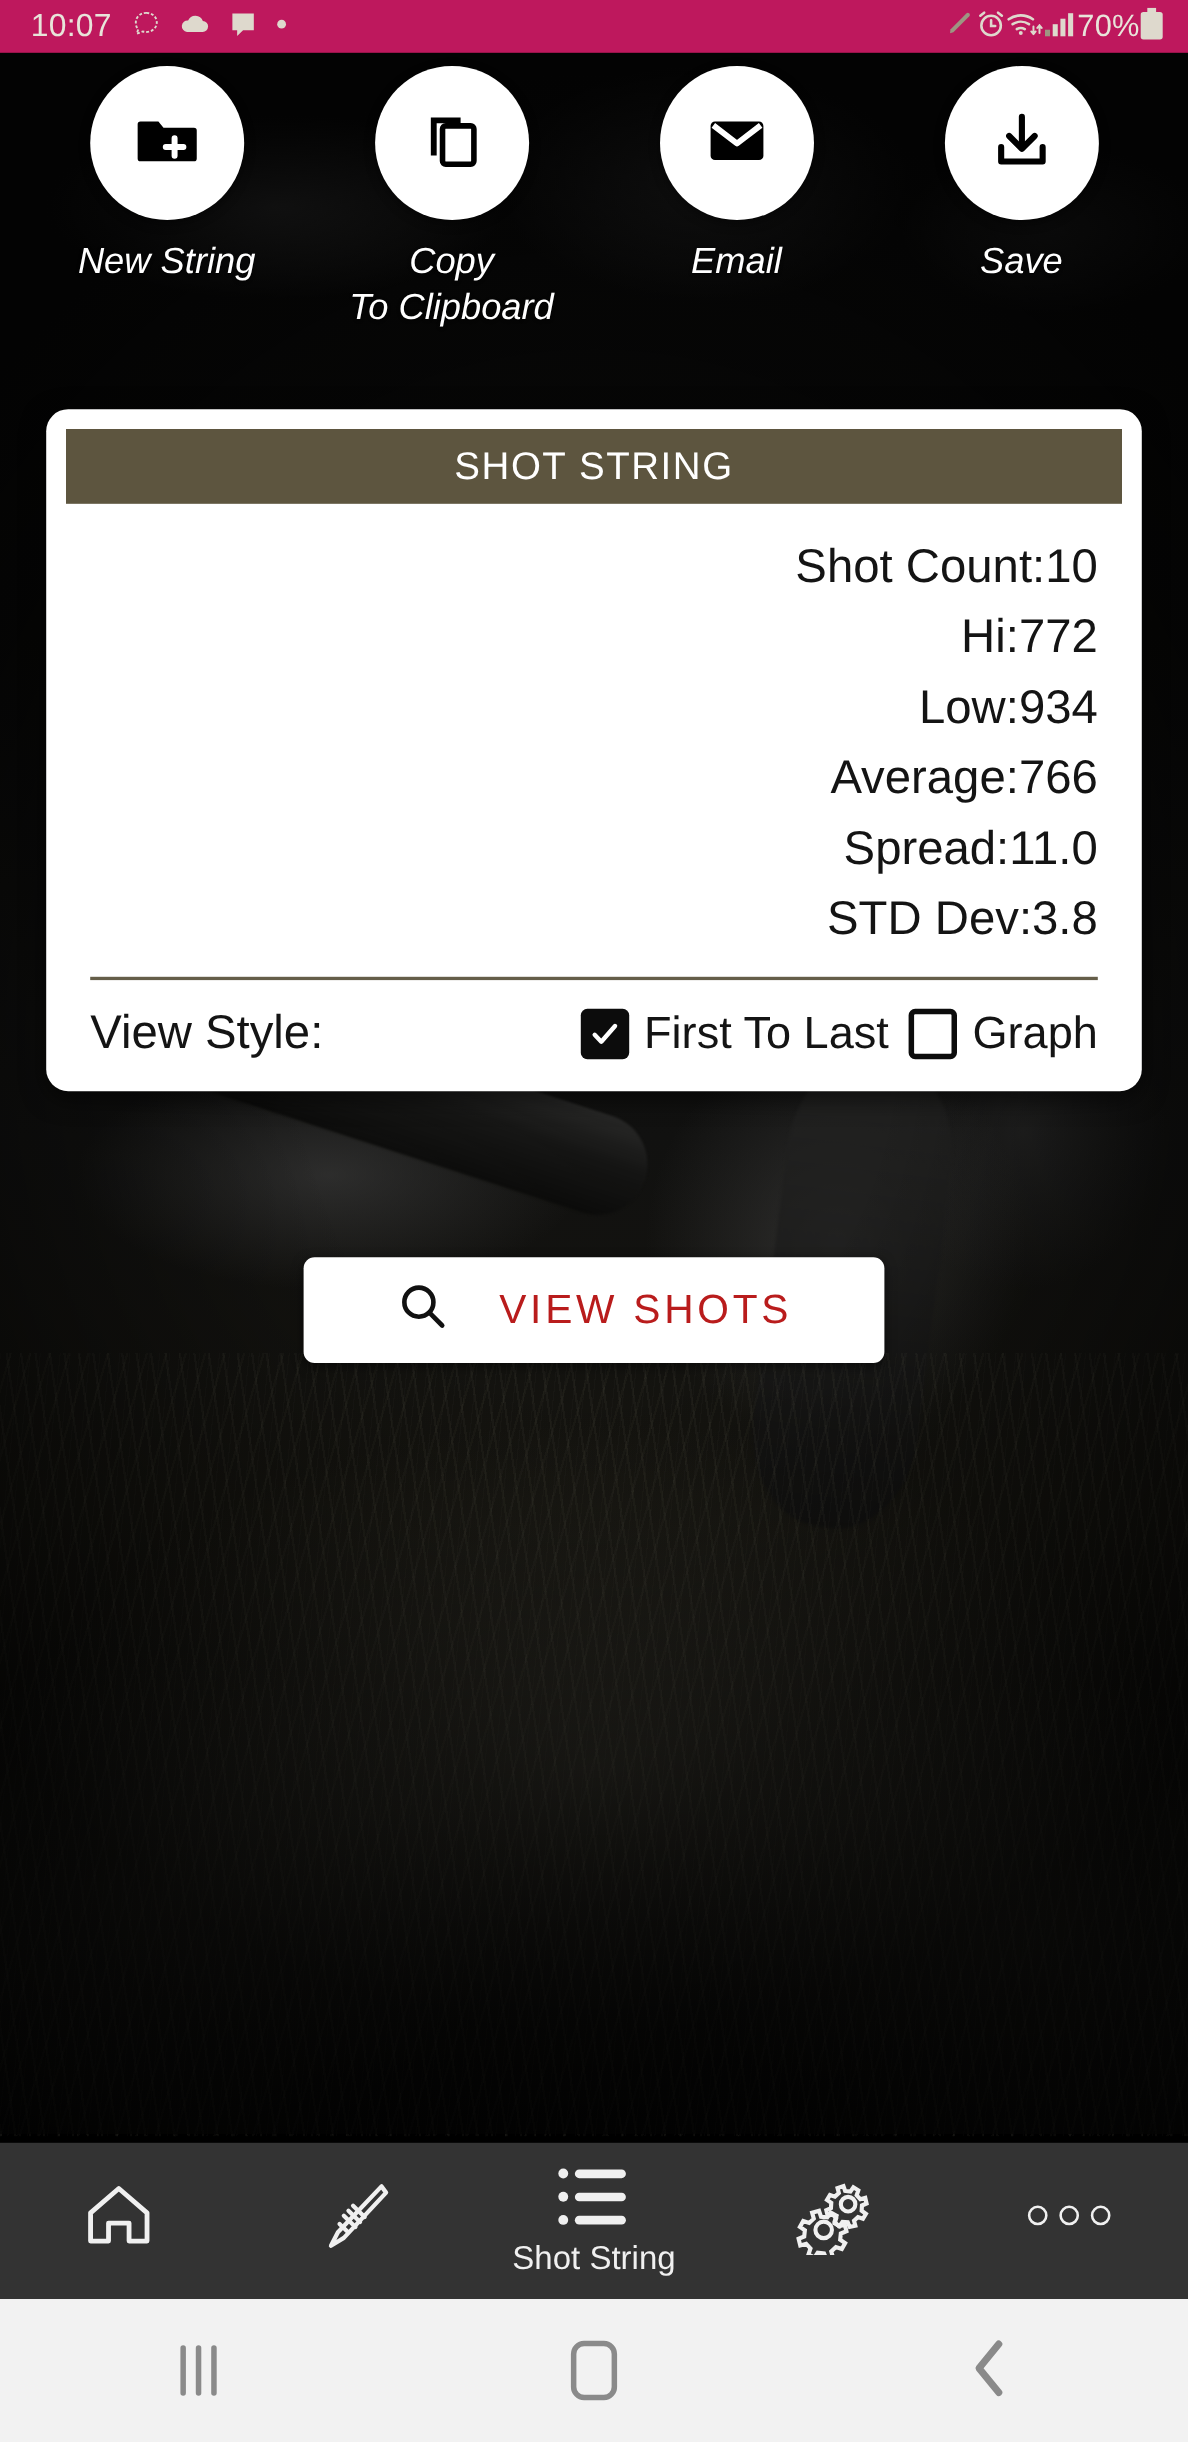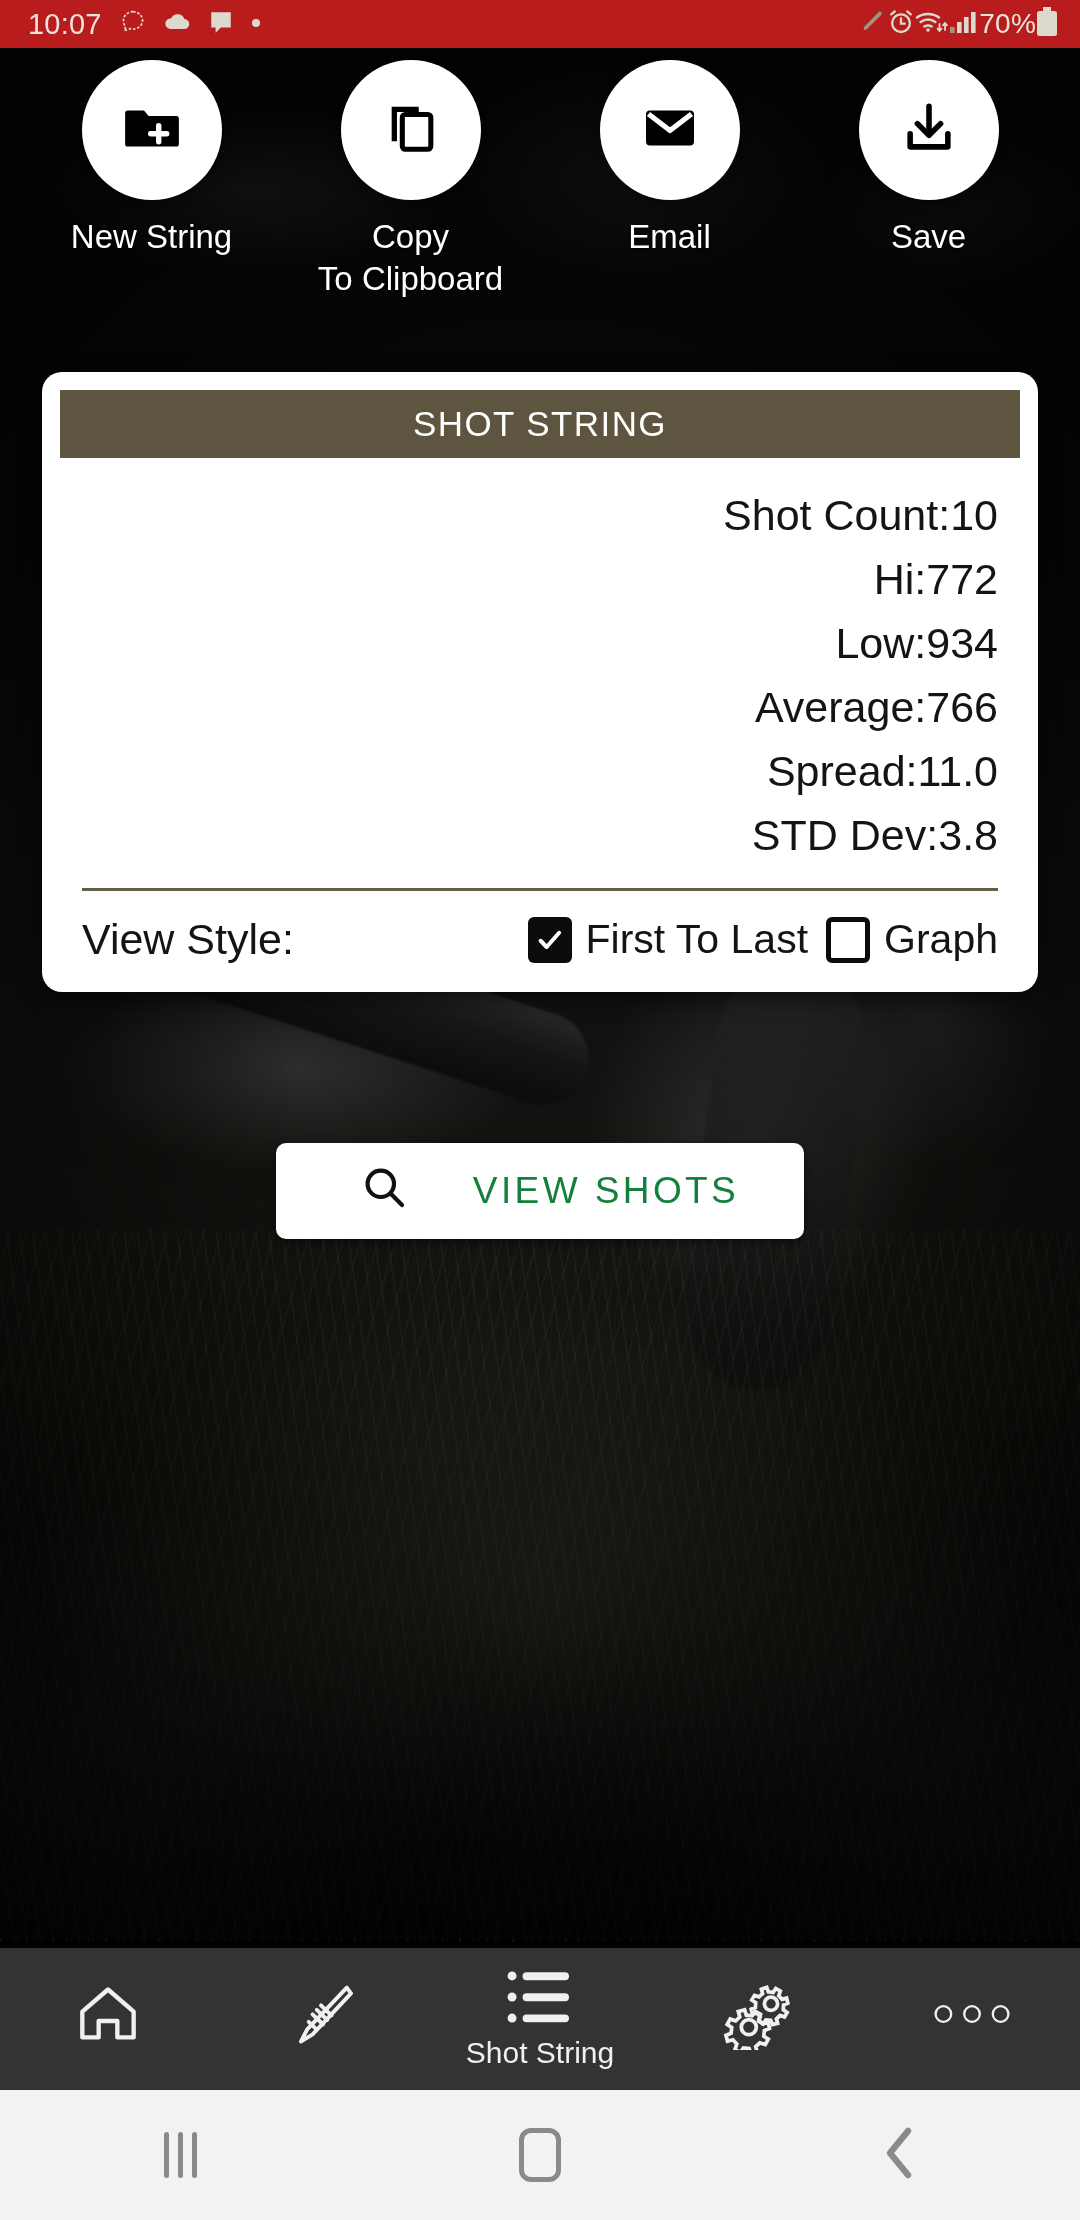--- a/index.html
+++ b/index.html
@@ -52,34 +52,35 @@
     border-radius:70px/90px; transform:rotate(7deg); opacity:.75; filter:blur(1.6px);
   }
   .vignette{
     position:absolute; left:0; top:48px; width:1080px; height:1892px;
     background:radial-gradient(ellipse 760px 900px at 540px 900px, rgba(0,0,0,0) 35%, rgba(0,0,0,.72) 100%);
   }
 
   
   .statusbar{
     position:absolute; left:0; top:0; width:1080px; height:48px;
-    background:#b91c1c; display:flex; align-items:center;
+    background:#be185d; display:flex; align-items:center;
     padding:0 22px 0 28px; color:#ded9cd;
   }
   .sb-time{ font-size:29px; letter-spacing:.2px; color:#e8e4da; }
   .sb-left-icons{ display:flex; align-items:center; gap:16px; margin-left:18px; }
   .sb-spacer{ flex:1; }
   .sb-right{ display:flex; align-items:center; }
   .sb-batt-text{ font-size:28px; color:#e8e4da; letter-spacing:.2px; }
 
   
   .actions{
     position:absolute; left:0; top:60px; width:1080px;
     display:flex; justify-content:space-around; align-items:flex-start;
     padding:0 22px;
+    font-style:italic;
   }
   .action{
     width:220px; display:flex; flex-direction:column; align-items:center;
   }
   .action-circle{
     width:140px; height:140px; border-radius:50%; background:#fff;
     display:flex; align-items:center; justify-content:center;
     box-shadow:0 3px 10px rgba(0,0,0,.45);
   }
   .action-label{
@@ -124,21 +125,21 @@
   .cbx.unchecked{ background:#fff; border:5px solid #0c0c0c; }
   .vs-text{ font-size:41px; color:#141414; white-space:nowrap; }
 
   
   .view-shots{
     position:absolute; left:276px; top:1143px; width:528px; height:96px;
     background:#fff; border-radius:10px; display:flex; align-items:center;
     justify-content:center; gap:46px; box-shadow:0 3px 10px rgba(0,0,0,.5);
   }
   .view-shots span{
-    font-size:37px; letter-spacing:3.4px; color:#15803d;margin-left:19px;
+    font-size:37px; letter-spacing:3.4px; color:#b91c1c;
   }
 
   
   .appnav{
     position:absolute; left:0; top:1948px; width:1080px; height:142px;
     background:#333333; display:flex; align-items:center;
   }
   .nav-item{
     flex:1; display:flex; flex-direction:column; align-items:center;
     justify-content:center; gap:6px; height:142px;

